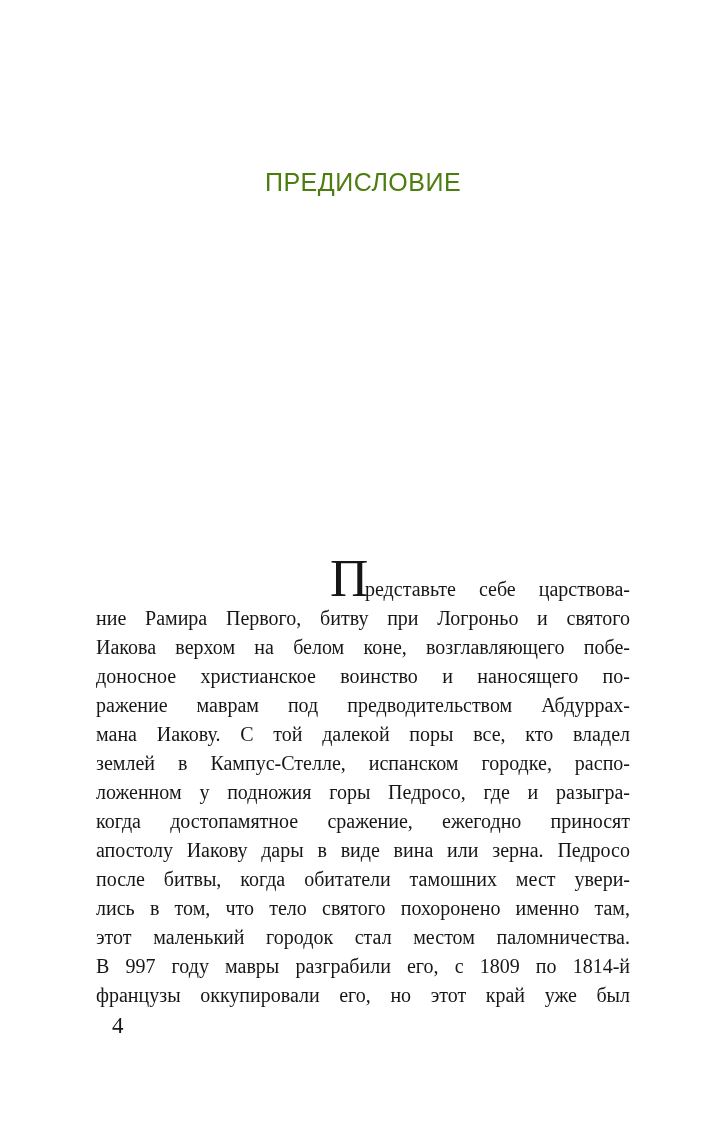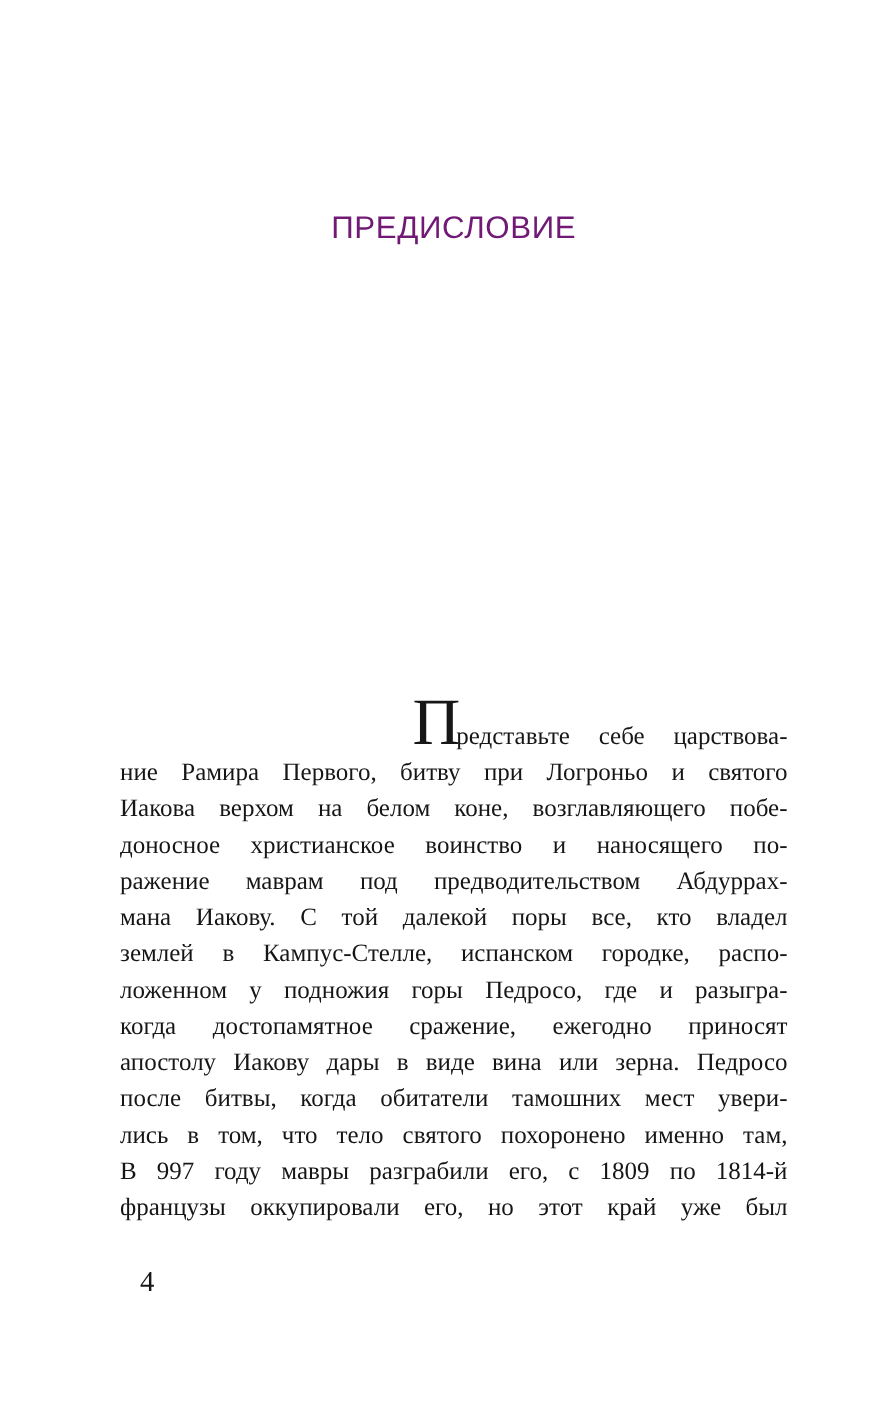--- a/index.html
+++ b/index.html
@@ -20,21 +20,21 @@
     position: absolute;
     left: 96px;
     top: 168px;
     width: 534px;
     margin: 0;
     text-align: center;
     font-family: "Liberation Sans", sans-serif;
     font-size: 25px;
     font-weight: 400;
     letter-spacing: 0.5px;
-    color: #701a75;
+    color: #4d7c0f;
   }
   .textblock {
     position: absolute;
     left: 96px;
     top: 575px;
     width: 534px;
     font-size: 20px;
     line-height: 29px;
   }
   .bodyline {
@@ -80,19 +80,20 @@
     <div class="bodyline">Иакова верхом на белом коне, возглавляющего побе-</div>
     <div class="bodyline">доносное христианское воинство и наносящего по-</div>
     <div class="bodyline">ражение маврам под предводительством Абдуррах-</div>
     <div class="bodyline">мана Иакову. С той далекой поры все, кто владел</div>
     <div class="bodyline">землей в Кампус-Стелле, испанском городке, распо-</div>
     <div class="bodyline">ложенном у подножия горы Педросо, где и разыгра-</div>
     <div class="bodyline">когда достопамятное сражение, ежегодно приносят</div>
     <div class="bodyline">апостолу Иакову дары в виде вина или зерна. Педросо</div>
     <div class="bodyline">после битвы, когда обитатели тамошних мест увери-</div>
     <div class="bodyline">лись в том, что тело святого похоронено именно там,</div>
+    <div class="bodyline">этот маленький городок стал местом паломничества.</div>
     <div class="bodyline">В 997 году мавры разграбили его, с 1809 по 1814-й</div>
     <div class="bodyline">французы оккупировали его, но этот край уже был</div>
   </div>
 
   <div class="pagenum">4</div>
 
 </div>
 
 </body></html>

